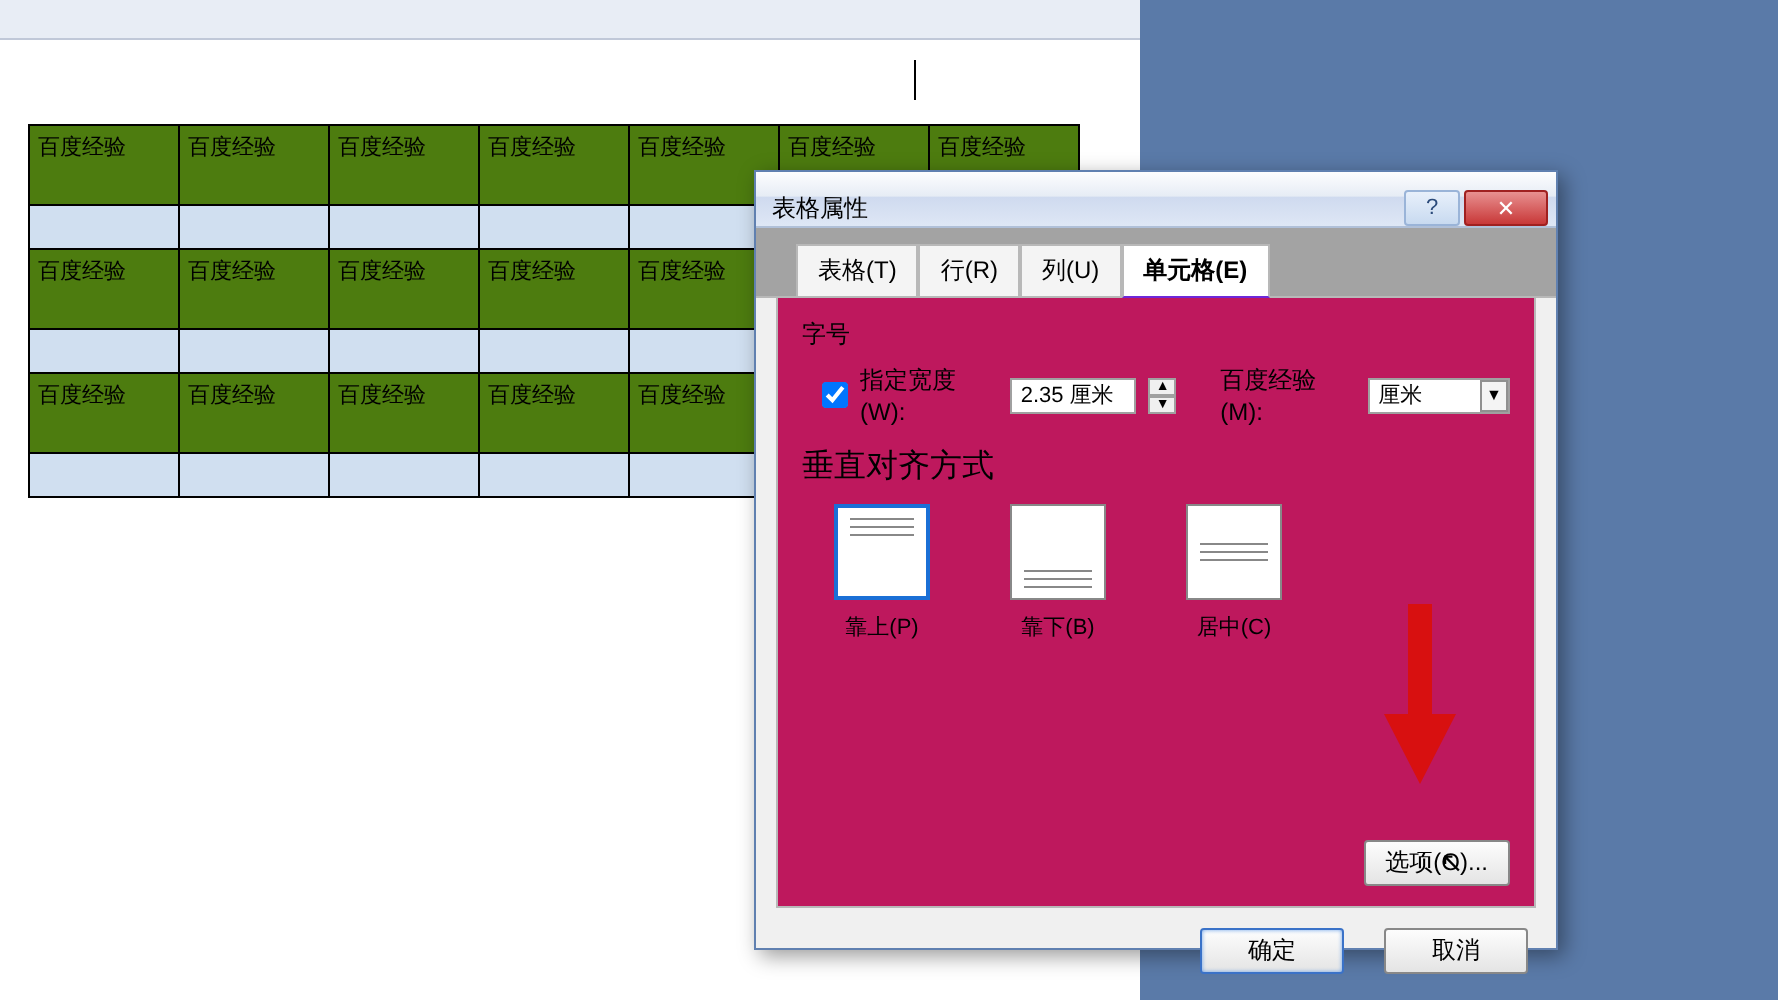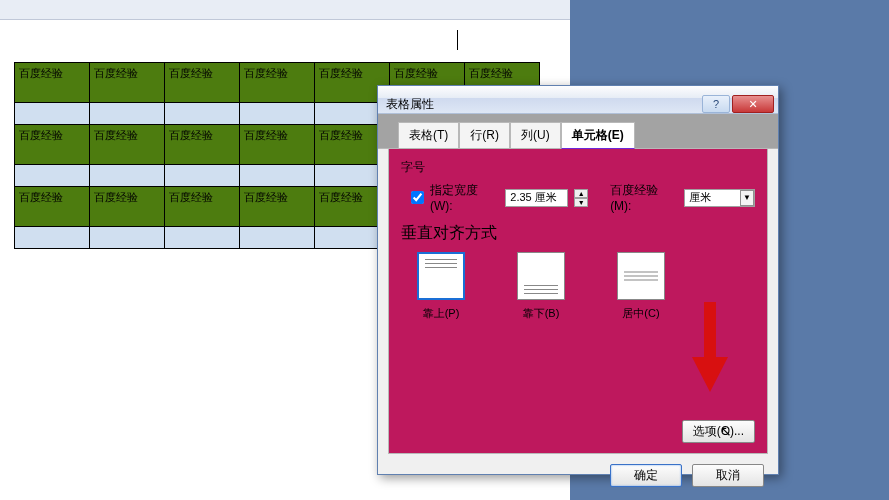--- a/index.html
+++ b/index.html
@@ -38,37 +38,37 @@
 .group-label { font-size: 12px; margin-bottom: 6px; }
 .row-width { display: flex; align-items: center; gap: 6px; margin-bottom: 10px; margin-left: 10px; }
 .row-width input[type=checkbox] { }
 .num-box { border: 1px solid #a0a0a0; padding: 1px 4px; width: 64px; height: 18px; font-size: 11px; background: #fff; display: inline-flex; align-items: center; }
 .spin { display: inline-flex; flex-direction: column; }
 .spin-btn { width: 14px; height: 9px; border: 1px solid #a0a0a0; background: #f0f0f0; font-size: 7px; line-height: 7px; text-align: center; cursor: pointer; }
 .combo { border: 1px solid #a0a0a0; padding: 1px 4px; width: 72px; height: 18px; font-size: 11px; background: #fff; display: inline-flex; align-items: center; justify-content: space-between; }
 .combo .arrow { border: 1px solid #909090; width: 14px; height: 16px; margin: -1px -4px -1px 4px; background: #f4f4f4; display: flex; align-items: center; justify-content: center; font-size: 8px; }
 
 .valign-label { font-size: 16px; margin: 4px 0 8px 0; }
-.valign-opts { display: flex; gap: 40px; margin-left: 10px; }
+.valign-opts { display: flex; gap: 28px; margin-left: 10px; }
 .valign-item { width: 60px; text-align: center; }
 .valign-box { width: 48px; height: 48px; border: 1px solid #888; margin: 0 auto 6px; background: #fff; position: relative; cursor: pointer; }
 .valign-box.selected { border: 2px solid #1a6fd6; }
 .lines { position: absolute; left: 6px; right: 6px; display: flex; flex-direction: column; gap: 3px; }
 .lines div { height: 1px; background: #888; }
 .lines.top { top: 5px; }
 .lines.mid { top: 50%; transform: translateY(-50%); }
 .lines.bot { bottom: 5px; }
 .valign-item-label { font-size: 11px; }
 
 
 .btn { border: 1px solid #888; background: linear-gradient(#fdfdfd, #e4e4e4); padding: 2px 10px; font-size: 12px; cursor: pointer; border-radius: 2px; }
 .opts-btn { position: absolute; right: 12px; bottom: 10px; }
 
 
-.dlg-buttons { display: flex; justify-content: flex-end; gap: 10px; padding: 0 14px 10px; }
+.dlg-buttons { display: flex; justify-content: flex-end; gap: 20px; padding: 0 14px 10px; }
 .dlg-buttons .btn { min-width: 72px; text-align: center; }
 .btn.default { border: 1px solid #3a72c8; box-shadow: 0 0 2px #6aa0e8 inset; }
 
 
 .arrow-annot { position: absolute; left: 690px; top: 302px; width: 40px; height: 90px; pointer-events: none; }
 
 .cursor-ptr { position: absolute; left: 720px; top: 423px; font-size: 14px; color: #000; pointer-events: none; }
 </style>
 </head>
 <body>

